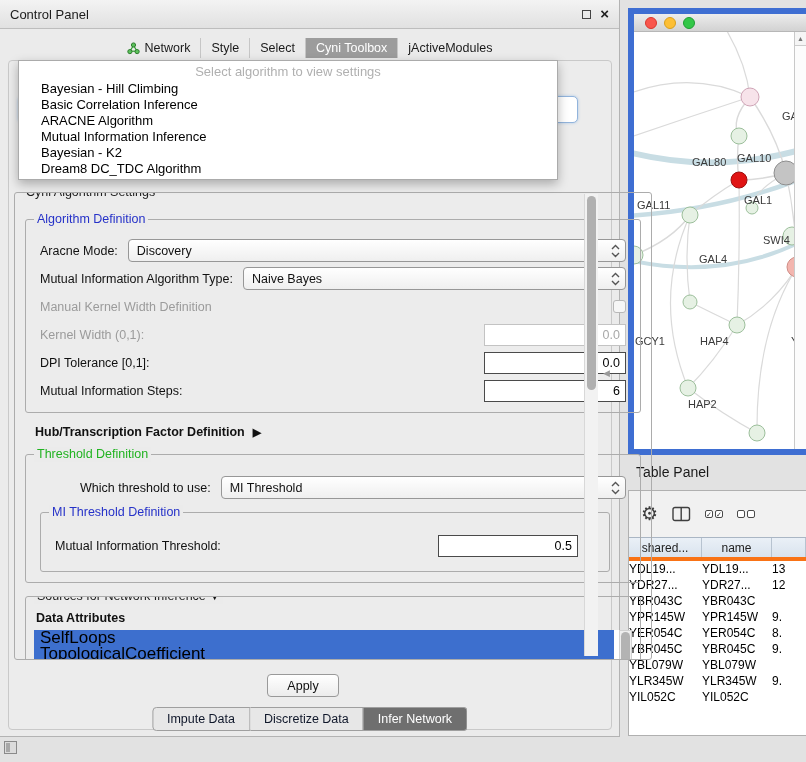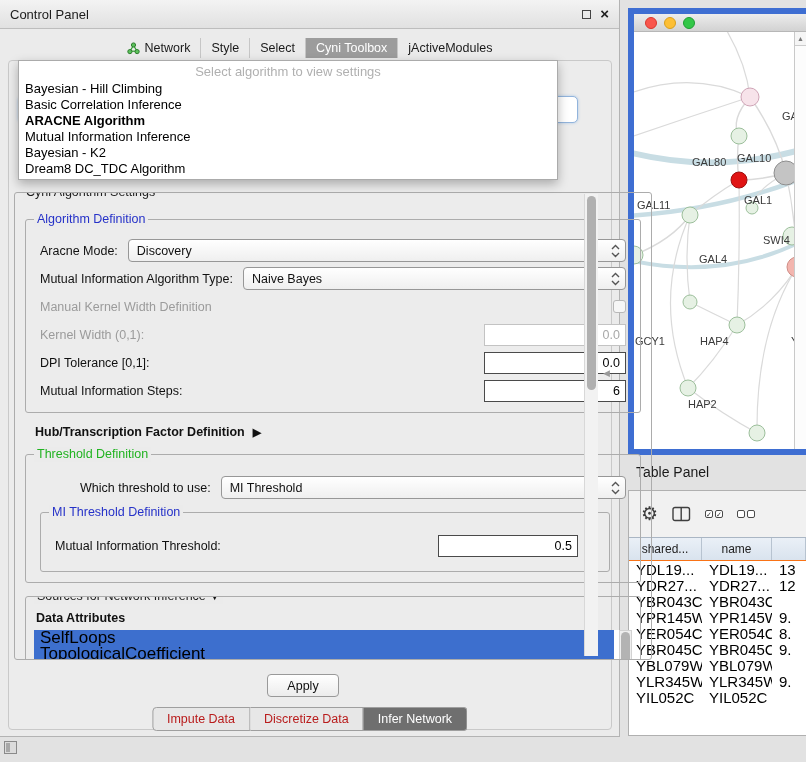--- a/index.html
+++ b/index.html
@@ -24,24 +24,24 @@
   .cp-tab:first-child{border-left:none}
   .cp-tab.active{background:var(--tabgray);color:#fff;border-radius:0}
   .cp-body{position:absolute;left:8px;top:60px;width:604px;height:670px;border:1px solid #c9c9c9;border-radius:4px;background:#ececec}
 
   
   .algo-combo{position:absolute;left:18px;top:96px;width:560px;height:27px;background:#fff;
     border:1px solid #92b4dc;border-radius:5px;box-shadow:0 0 3px #a9c6e6;z-index:2}
 
   
   .algo-popup{position:absolute;left:18px;top:60px;width:540px;background:#fff;border:1px solid #ababab;
-    box-shadow:0 4px 10px rgba(0,0,0,.28);z-index:6;padding:2px 0;font-size:13px}
+    box-shadow:0 4px 10px rgba(0,0,0,.28);z-index:6;padding:2px 16px;font-size:13px}
   .algo-popup .ph{color:#b0b0b0;text-align:center;height:18px;line-height:18px}
   .algo-item{height:16px;line-height:16px;padding:0 6px;color:#000;white-space:nowrap}
-  .algo-item.bold{font-weight:bold}
+  .algo-item.bold{font-weight:normal}
 
   
   .group{border:1px solid #acacac;border-radius:3px;position:relative}
   .gtitle{position:absolute;top:-8px;left:8px;background:#ebebeb;padding:0 3px;font-size:12.5px;color:#1c1c1c;line-height:15px;white-space:nowrap}
   .gtitle.blue{color:var(--tblue)}
   .gtitle.green{color:var(--tgreen)}
   .settings-group{position:absolute;left:14px;top:192px;width:638px;height:468px;padding:20px 8px 0 8px;overflow:hidden;z-index:3}
 
   .frow{display:flex;align-items:center;margin:5px 6px;height:23px}
   .flabel{font-weight:normal;font-size:12.5px;color:#111;white-space:nowrap}
@@ -70,21 +70,21 @@
   .attr-scroll{width:13px;background:#efefef;border:1px solid #d2d2d2;position:relative}
   .athumb{position:absolute;left:1px;top:1px;width:9px;height:42px;background:#b3b3b3;border-radius:5px}
 
   .settings-scrollbar{position:absolute;left:584px;top:194px;width:14px;height:462px;background:#f2f2f2;border-left:1px solid #d8d8d8;z-index:4}
   .sthumb{position:absolute;left:2px;top:2px;width:9px;height:194px;background:#b0b0b0;border-radius:5px}
 
   .apply-btn{position:absolute;left:267px;top:674px;width:72px;height:23px;border:1px solid #999;border-radius:4px;
     background:linear-gradient(#ffffff,#ececec);font:12.5px "Liberation Sans",sans-serif;color:#111;z-index:3}
 
   .bottom-tabs{position:absolute;left:50%;transform:translateX(-50%);top:707px;display:inline-flex;z-index:3}
-  .btab{padding:4px 14px;font-size:12.5px;background:#e7e7e7;border:1px solid #9f9f9f;border-left:none;color:#b91c1c;white-space:nowrap}
+  .btab{padding:4px 14px;font-size:12.5px;background:#e7e7e7;border:1px solid #9f9f9f;border-left:none;color:#0f172a;white-space:nowrap}
   .btab:first-child{border-left:1px solid #9f9f9f;border-radius:4px 0 0 4px}
   .btab:last-child{border-radius:0 4px 4px 0}
   .btab.active{background:var(--btab);color:#fff}
 
   .splitter-arrow{position:absolute;left:603px;top:368px;font-size:9px;color:#9a9a9a;z-index:5}
 
   
   .network-window{position:absolute;left:628px;top:8px;width:178px;height:447px;background:var(--focus)}
   .nw-inner{position:absolute;left:6px;top:6px;right:0;bottom:6px;background:#fff;display:flex;flex-direction:column}
   .nw-titlebar{height:18px;background:linear-gradient(#ececec,#d2d2d2);border-bottom:1px solid #b7b7b7;
@@ -101,26 +101,26 @@
   
   .tp-title{position:absolute;left:636px;top:464px;font-size:14px;color:#1a1a1a}
   .table-panel{position:absolute;left:628px;top:490px;width:178px;height:246px;background:#fff;border:1px solid #b0b0b0;border-right:none;
     display:flex;flex-direction:column;overflow:hidden}
   .tp-toolbar{height:46px;background:#f1f1f1;display:flex;align-items:center;gap:14px;padding-left:12px;flex:0 0 auto}
   .icon{display:inline-flex;align-items:center;color:#3c3c3c}
   .icon.gear{font-size:19px;line-height:20px}
   .pair{display:inline-flex;gap:2px}
   .cb{display:inline-block;width:8px;height:8px;border:1px solid #4a4a4a;border-radius:2px;font-size:7px;line-height:7px;
     text-align:center;font-style:normal;color:#333;background:#fff}
-  .tp-header{height:24px;display:flex;border-top:1px solid #aab6c4;border-bottom:1px solid #f97316;flex:0 0 auto}
+  .tp-header{height:24px;display:flex;border-top:1px solid #aab6c4;border-bottom:4px solid #f97316;flex:0 0 auto}
   .th{border-right:1px solid #b7c3d0;background:linear-gradient(#eaf0f7,#d9e3ee);display:flex;align-items:center;
     justify-content:center;font-size:12px;color:#222;overflow:hidden;white-space:nowrap}
   .tp-body{flex:1;background:#fff}
   .tr{display:flex;height:16px;align-items:center}
-  .td{font-size:15px;padding-left:7px;white-space:nowrap;overflow:hidden;color:#000}
+  .td{font-size:12px;white-space:nowrap;overflow:hidden;color:#000}
   .c0{width:73px}.c1{width:70px}.c2{flex:1}
 
   .dock-icon{position:absolute;left:4px;top:741px;width:13px;height:13px;border:1px solid #8a8a8a;background:#dcdcdc;display:inline-block}
   .dock-inner{position:absolute;left:1px;top:1px;width:4px;height:9px;background:#a8a8a8}
 </style>
 </head>
 <body>
 
 <div class="root">
 

